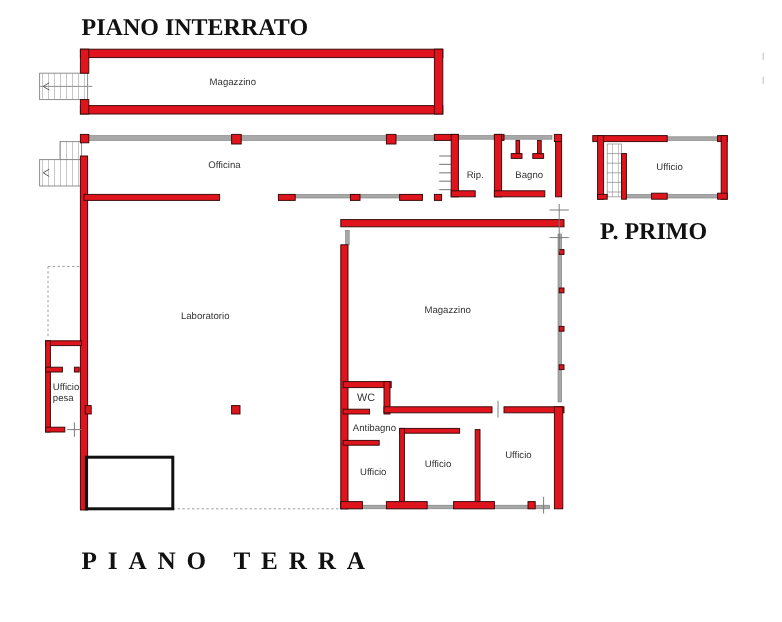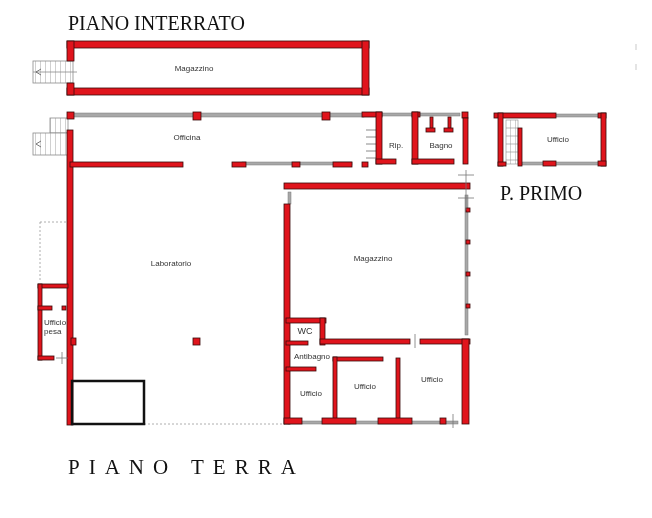--- a/index.html
+++ b/index.html
@@ -1,17 +1,17 @@
 <!DOCTYPE html>
 <html><head>
   <meta charset="utf-8">
   <style>
     html, body { margin: 0; padding: 0; background: #ffffff; }
     body { width: 652px; height: 518px; position: relative; overflow: hidden; font-family: "DejaVu Sans", sans-serif; }
-    .title { position: absolute; font-family: "Liberation Serif", serif; font-weight: normal; color: #111; margin: 0; white-space: nowrap; }
+    .title { position: absolute; font-family: "Liberation Serif", serif; font-weight: bold; color: #111; margin: 0; white-space: nowrap; }
     .title-interrato { left: 68px; top: 12px; font-size: 20px; }
     .title-primo { left: 500px; top: 182px; font-size: 20px; }
     .title-terra { left: 68px; top: 455px; font-size: 21px; letter-spacing: 9px; text-align: center; }
     svg.plan { position: absolute; left: 0; top: 0; }
     .lbl { font-family: "Liberation Sans", sans-serif; font-size: 8px; fill: #333; }
     .lbl-wc { font-size: 9px; }
   </style>
 </head>
 <body>
 

